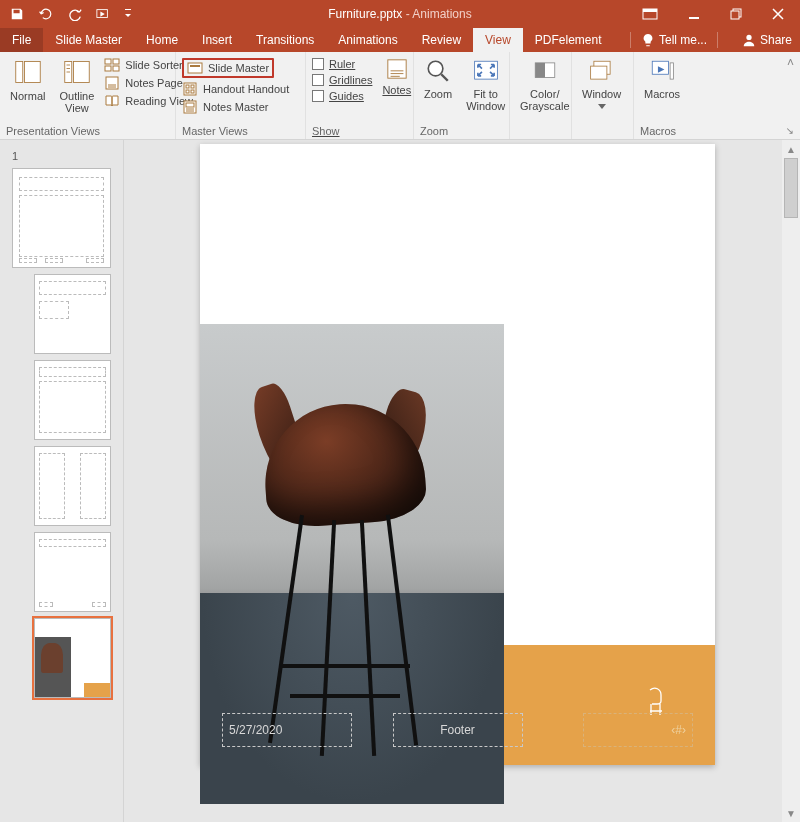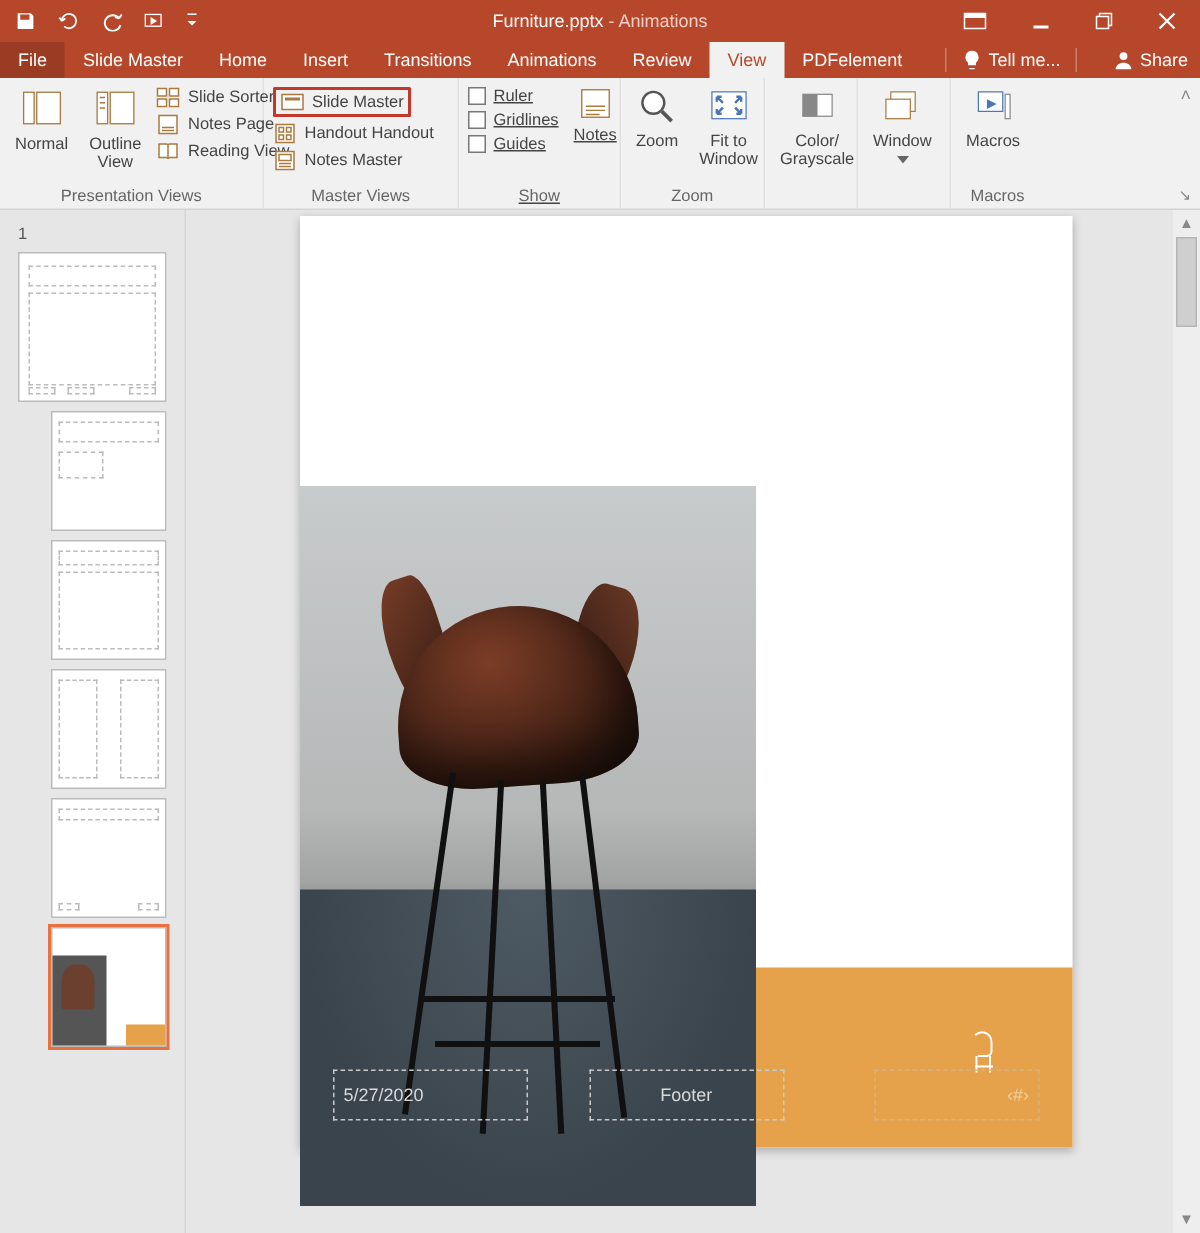--- a/index.html
+++ b/index.html
@@ -52,21 +52,21 @@
     align-items: stretch;
     font-size: 11px;
     color: #444;
     position: relative;
   }
   .group {
     display: flex; flex-direction: column; align-items: stretch;
     padding: 2px 6px 0 6px; border-right: 1px solid #e1e1e1;
   }
   .group .body { flex: 1; display:flex; align-items:flex-start; gap: 6px; }
-  .group .label { text-align: center; color: #666; font-size: 11px; padding-bottom: 2px; }
+  .group .label { color: #666; font-size: 11px; padding-bottom: 2px; }
   .bigbtn { display:flex; flex-direction:column; align-items:center; gap:4px; padding: 4px 4px 0; }
   .bigbtn svg { display:block; }
   .bigbtn .cap { text-align:center; line-height:1.1; font-size:11px; color:#444; }
   .vlist { display:flex; flex-direction:column; gap:4px; padding-top:4px;}
   .vlist .row { display:flex; align-items:center; gap:5px; white-space:nowrap; font-size:11px; color:#444;}
   .vlist .row svg { display:block; }
   .chk { display:flex; align-items:center; gap:5px; font-size:11px; color:#444; }
   .chk .box { width:12px; height:12px; border:1px solid #777; background:#fff; }
   .highlight { border:2px solid #c0392b; padding:1px 3px; border-radius:1px; }
   .dlaunch { font-size:10px; color:#888; position:absolute; bottom:3px; }

